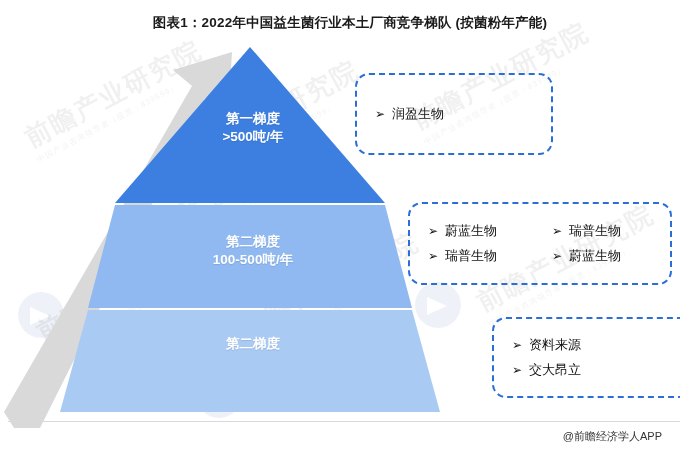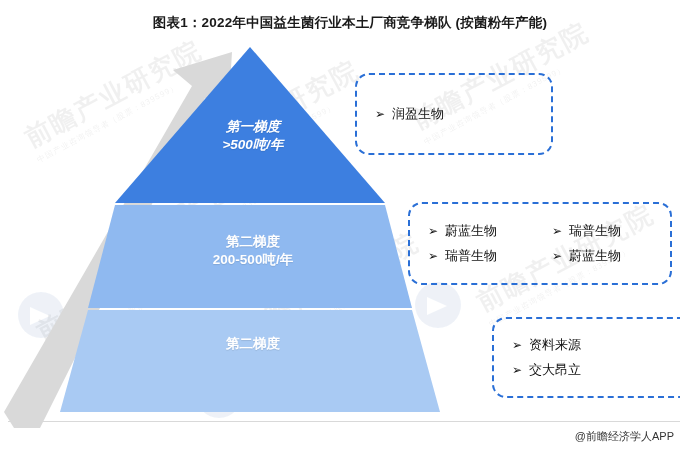--- a/index.html
+++ b/index.html
@@ -95,21 +95,21 @@
     text-align: center;
     color: #ffffff;
     font-weight: bold;
     line-height: 1.32;
     white-space: nowrap;
     text-shadow: 0 1px 1px rgba(0,0,0,0.10);
   }
   .tier-label .t-name { font-size: 13.5px; display: block; }
   .tier-label .t-val  { font-size: 13.5px; display: block; }
 
-  #tier1-label { left: 163px; top: 118px; width: 180px; font-style: italic; }
+  #tier1-label { left: 163px; top: 110px; width: 180px; }
   #tier2-label { left: 133px; top: 233px; width: 240px; }
   #tier3-label { left: 123px; top: 335px; width: 260px; }
 
   
   .callout {
     position: absolute;
     border: 2px dashed #2a6fd6;
     border-radius: 14px;
     background: transparent;
     box-sizing: border-box;
@@ -158,21 +158,21 @@
   .source-note {
     position: absolute;
     left: 10px;
     top: 429px;
     font-size: 11px;
     color: #333333;
     white-space: nowrap;
   }
   .app-credit {
     position: absolute;
-    right: 6px;
+    right: 18px;
     top: 429px;
     font-size: 11px;
     color: #333333;
     white-space: nowrap;
   }
 </style>
 </head>
 <body>
 
 <div id="infographic">
@@ -229,21 +229,21 @@
 
     <polygon points="115,163 385,163 250,7" fill="#3d7fe0"></polygon>
   </svg>
 
   <div class="tier-label" id="tier1-label">
     <span class="t-name">第一梯度</span>
     <span class="t-val">&gt;500吨/年</span>
   </div>
   <div class="tier-label" id="tier2-label">
     <span class="t-name">第二梯度</span>
-    <span class="t-val">200-500吨/年</span>
+    <span class="t-val">100-500吨/年</span>
   </div>
   <div class="tier-label" id="tier3-label">
     <span class="t-name">第二梯度</span>
   </div>
 
   <div class="callout" id="callout-1">
     <div class="callout-grid">
       <div class="company">
         <span class="bullet">➢</span>
         <span>润盈生物</span>

